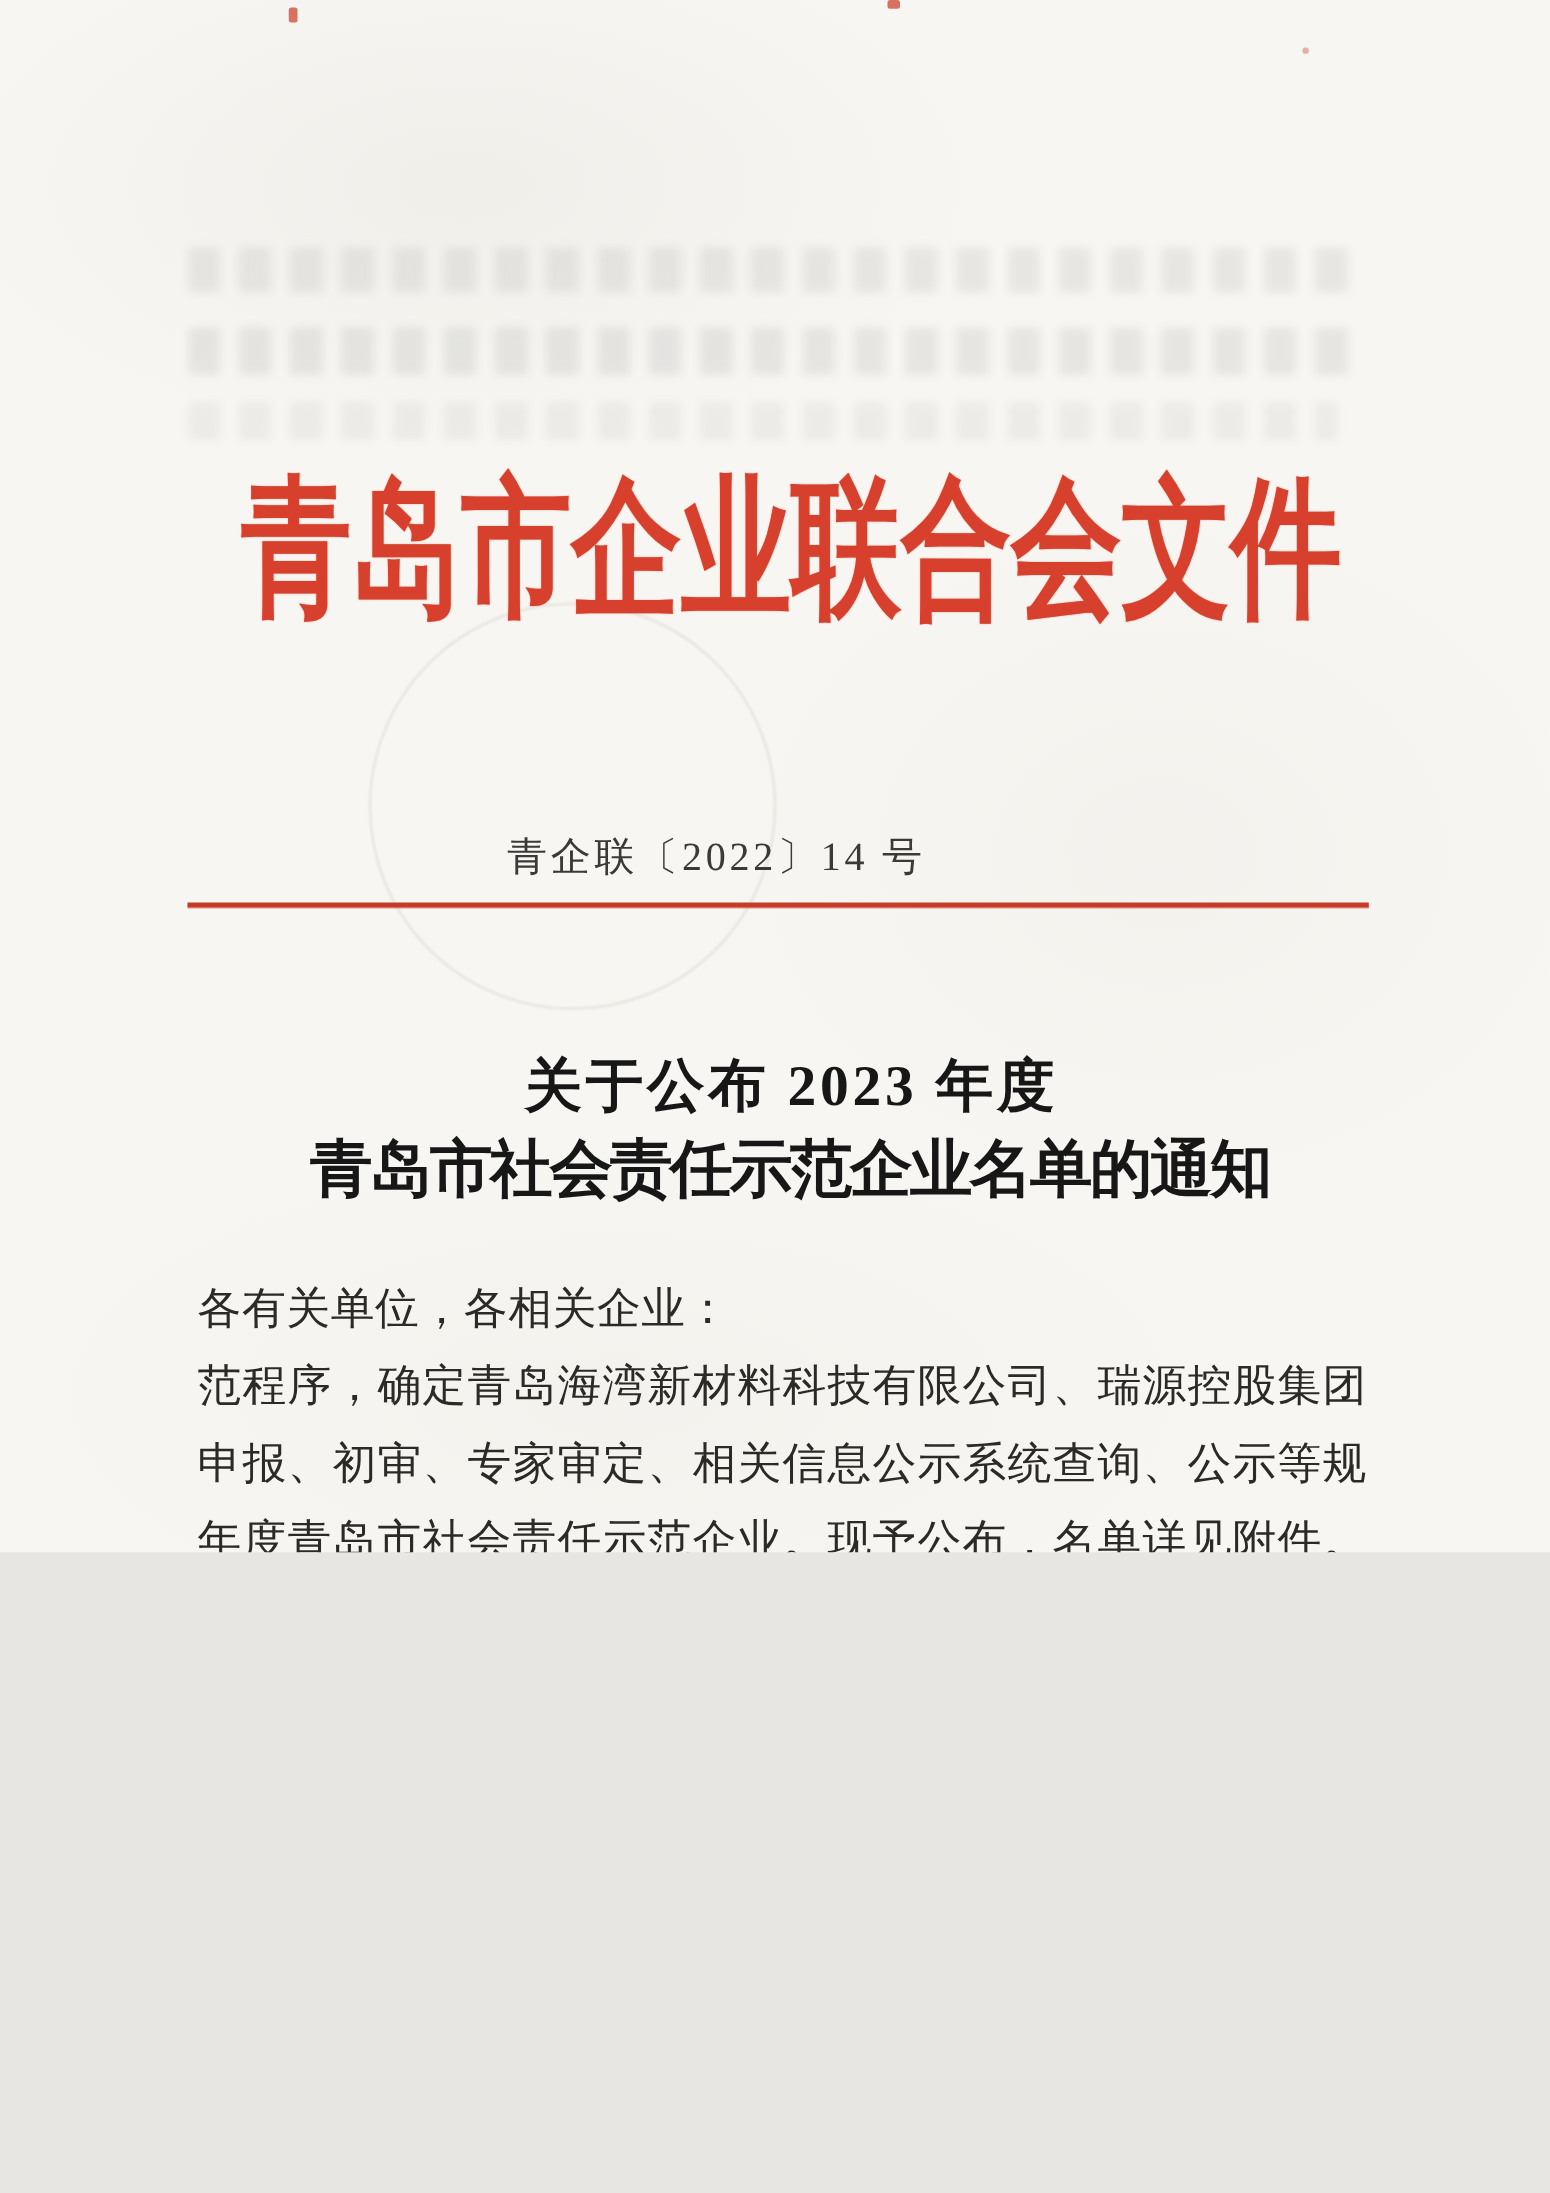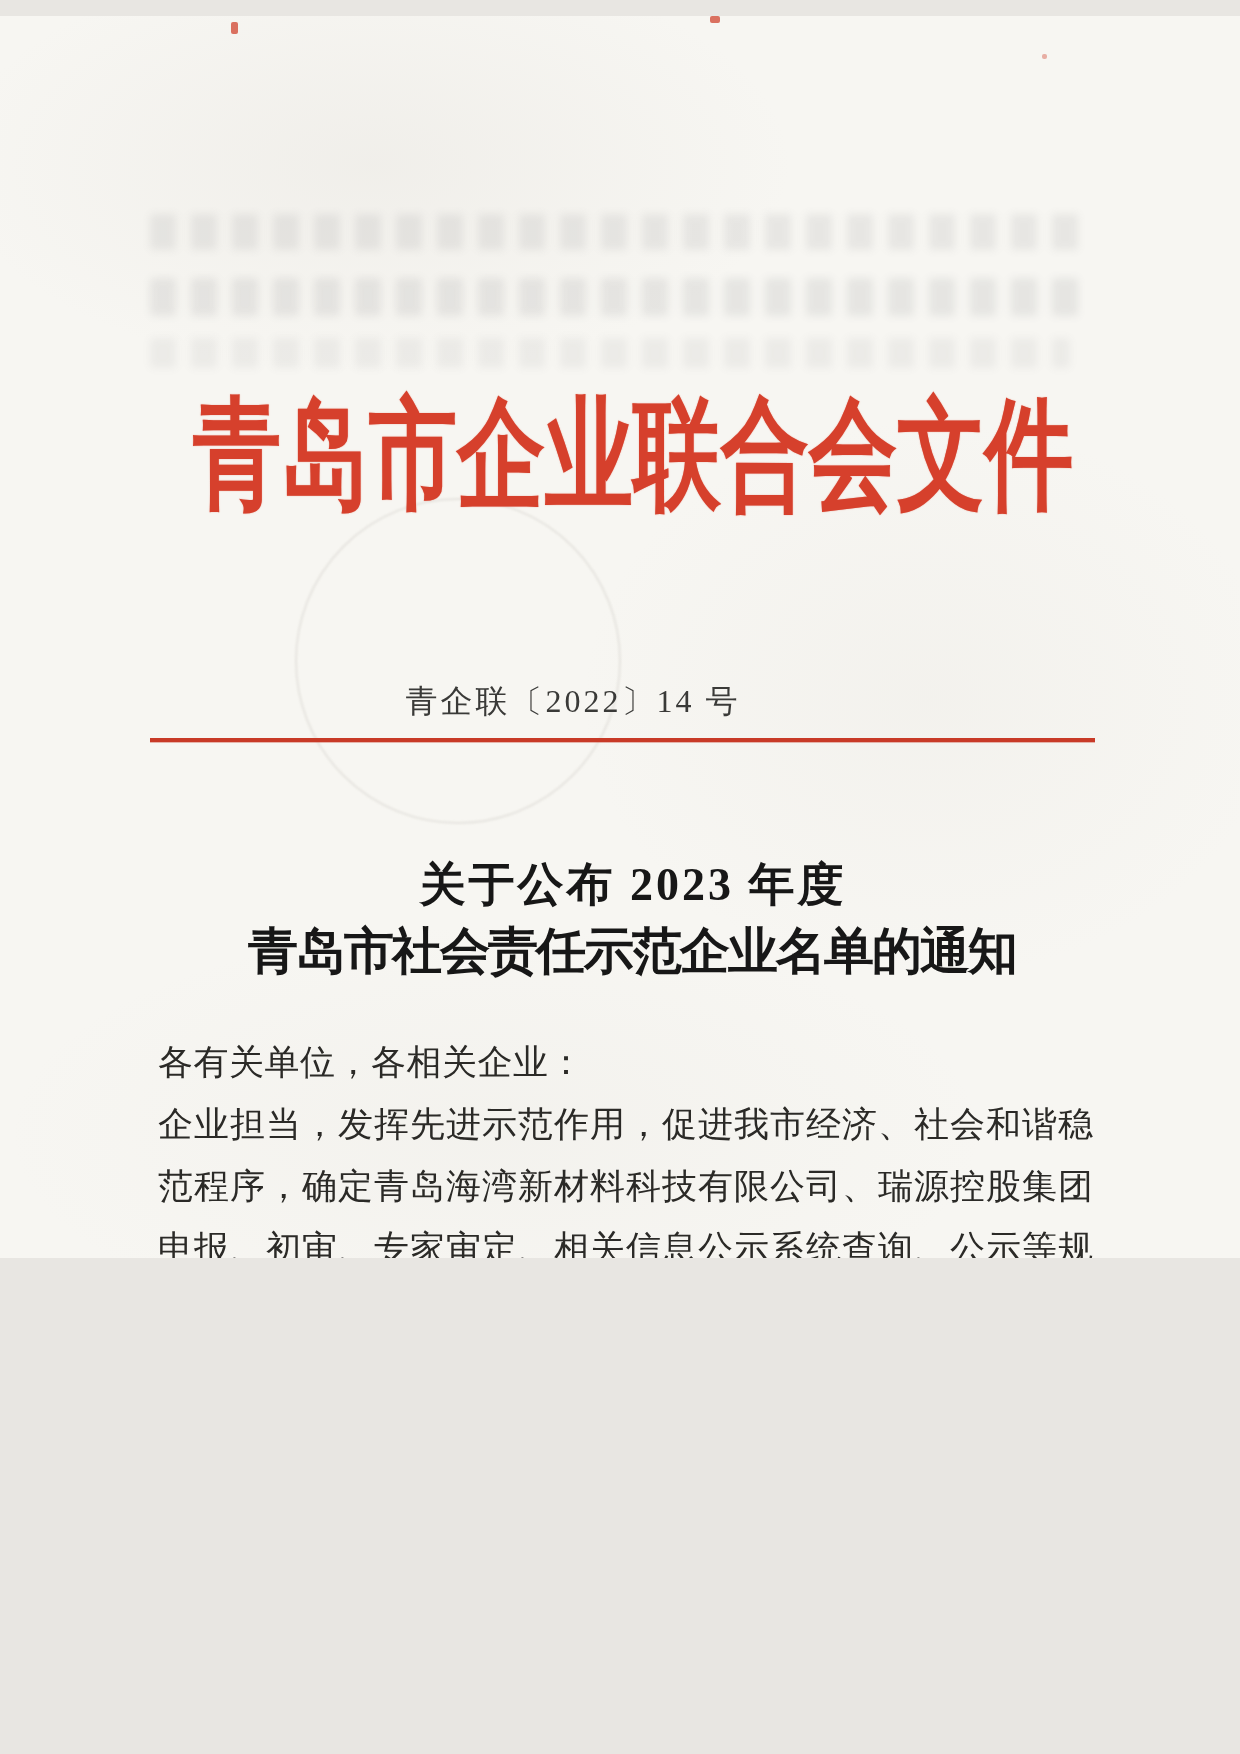--- a/index.html
+++ b/index.html
@@ -5,21 +5,21 @@
   html, body {
     margin: 0;
     padding: 0;
     background: #e8e6e2;
     font-family: "Liberation Serif", "DejaVu Serif", serif;
   }
   .page {
     position: relative;
     width: 1240px;
     height: 1242px;
-    margin: 16px auto;
+    margin: 0 auto;
     background:
       radial-gradient(ellipse 600px 300px at 30% 12%, rgba(210,205,198,0.18), transparent 70%),
       radial-gradient(ellipse 500px 400px at 75% 55%, rgba(215,210,202,0.12), transparent 70%),
       radial-gradient(ellipse 700px 300px at 40% 90%, rgba(210,206,198,0.10), transparent 70%),
       #f7f6f2;
     overflow: hidden;
     color: #262522;
   }
 
   
@@ -175,20 +175,20 @@
 
   <div class="doc-number">青企联〔2022〕14 号</div>
 
   <div class="red-line"></div>
 
   <div class="notice-title1">关于公布 2023 年度</div>
   <div class="notice-title2">青岛市社会责任示范企业名单的通知</div>
 
   <div class="body-text">
     <div class="body-line salutation">各有关单位，各相关企业：</div>
-    <div class="body-line">企业担当，发挥先进示范作用，促进我市经济、社会和谐稳</div>
     <div class="body-line">范程序，确定青岛海湾新材料科技有限公司、瑞源控股集团</div>
     <div class="body-line">申报、初审、专家审定、相关信息公示系统查询、公示等规</div>
+    <div class="body-line">年度青岛市社会责任示范企业。现予公布，名单详见附件。</div>
   </div>
 
   <div class="page-number">— 1 —</div>
 
 </div>
 
 </body></html>

